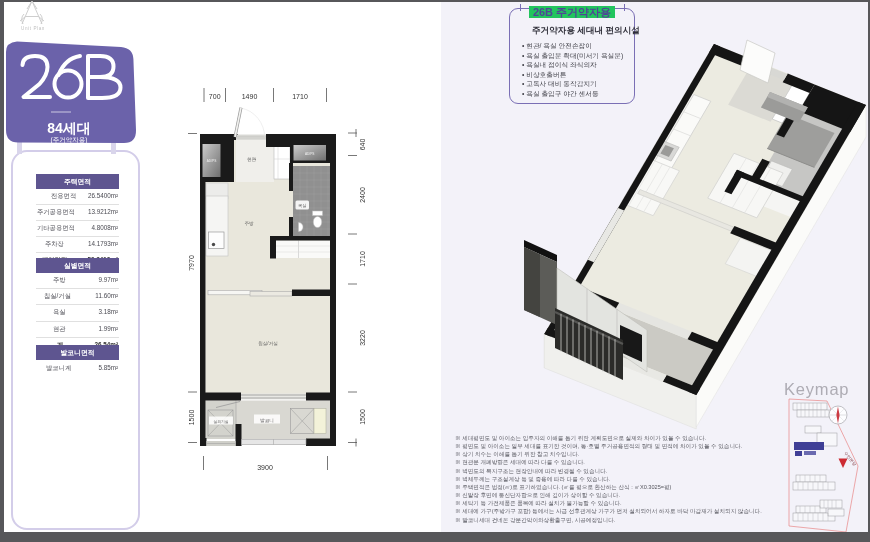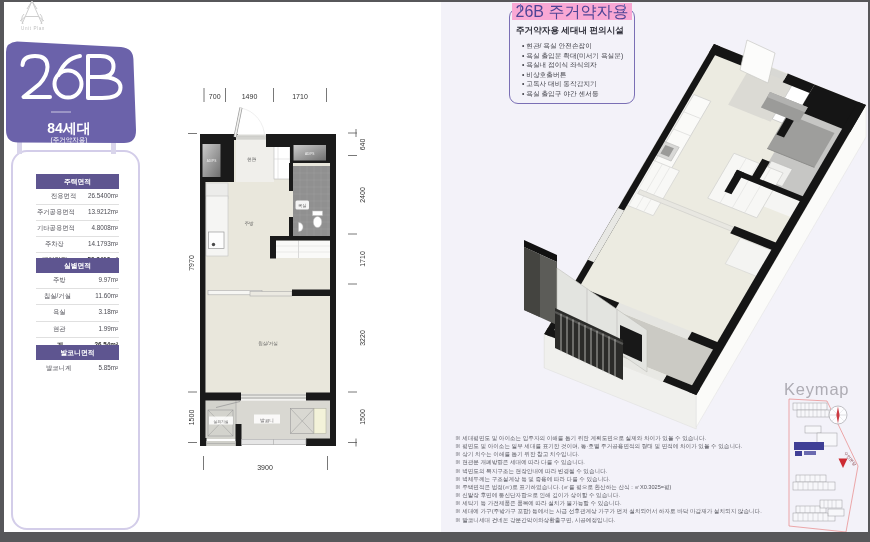--- a/index.html
+++ b/index.html
@@ -100,26 +100,26 @@
 <div class="abs" style="left:36px;top:345px;width:83px;font-size:6.3px;color:#4a4a52">
 <div style="background:#5e5590;color:#fff;text-align:center;font-weight:bold;font-size:6.8px;padding:2.5px 0">발코니면적</div>
 <div style="display:flex;justify-content:space-between;padding:3.5px 1px">
       <span style="margin-left:9px">발코니계</span>
       <span>5.85m²</span>
     </div>
 </div>
 
 <div class="abs" style="left:509px;top:8px;width:126px;height:96px;border:1.4px solid #7a6fb5;border-radius:9px"></div>
 
-<div class="abs" style="left:509px;top:2px;width:126px;text-align:center"><span style="background:#f9a8d4;padding:0 4px;font-size:16px;font-weight:normal;color:#4f4596">26B 주거약자용</span></div>
+<div class="abs" style="left:509px;top:2px;width:126px;text-align:center"><span style="background:#22c55e;padding:0 4px;font-size:11px;font-weight:bold;color:#4f4596">26B 주거약자용</span></div>
 
 <div class="abs" style="left:520px;top:4px;width:1px;height:7px;background:#7a6fb5"></div>
 <div class="abs" style="left:624px;top:4px;width:1px;height:7px;background:#7a6fb5"></div>
 
-<div class="abs" style="left:516px;top:25px;font-size:8.6px;font-weight:bold;color:#2e2e38">주거약자용 세대내 편의시설</div>
+<div class="abs" style="left:532px;top:25px;font-size:8.6px;font-weight:bold;color:#2e2e38">주거약자용 세대내 편의시설</div>
 
 <div class="abs" style="left:522px;top:41px;font-size:6.7px;color:#3c3c44;line-height:9.6px">
 <div>• 현관/ 욕실 안전손잡이</div>
 <div>• 욕실 출입문 확대(미서기 욕실문)</div>
 <div>• 욕실내 접이식 좌식의자</div>
 <div>• 비상호출버튼</div>
 <div>• 고독사 대비 동작감지기</div>
 <div>• 욕실 출입구 야간 센서등</div>
 </div>
 

